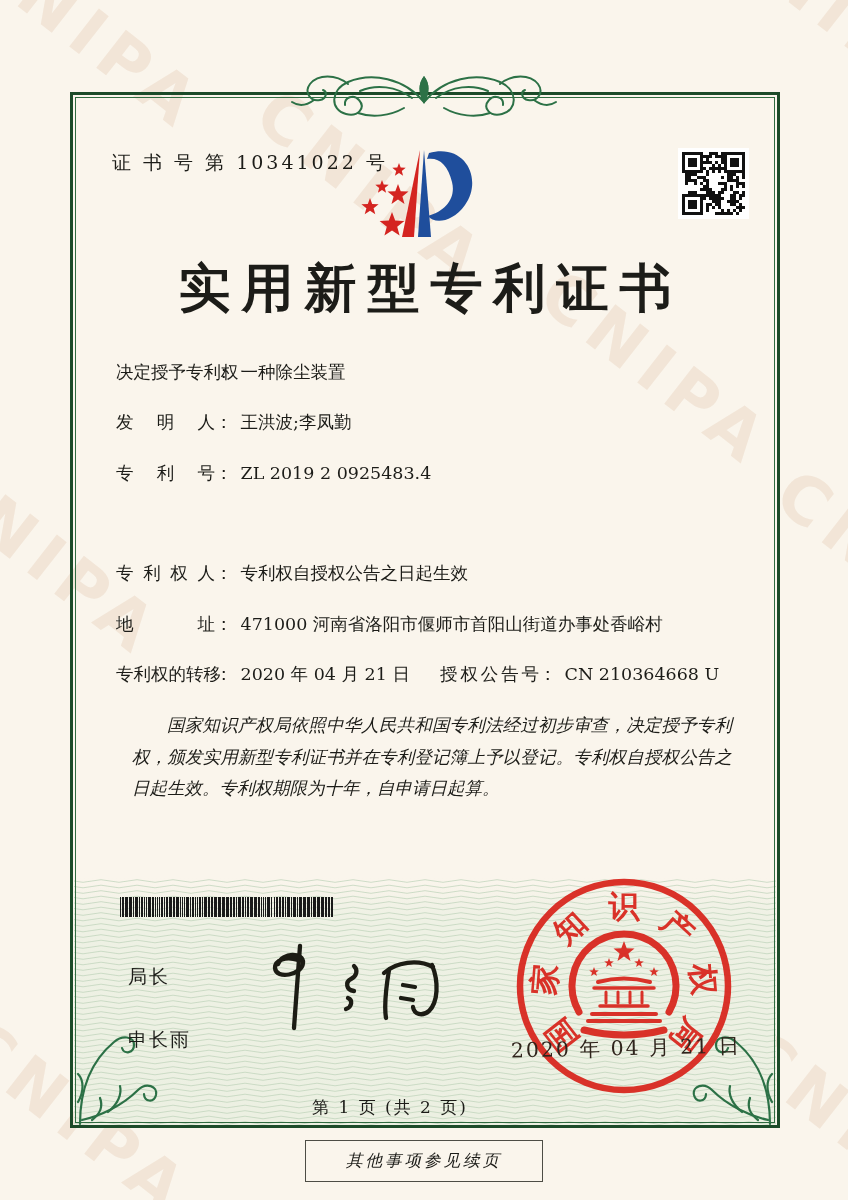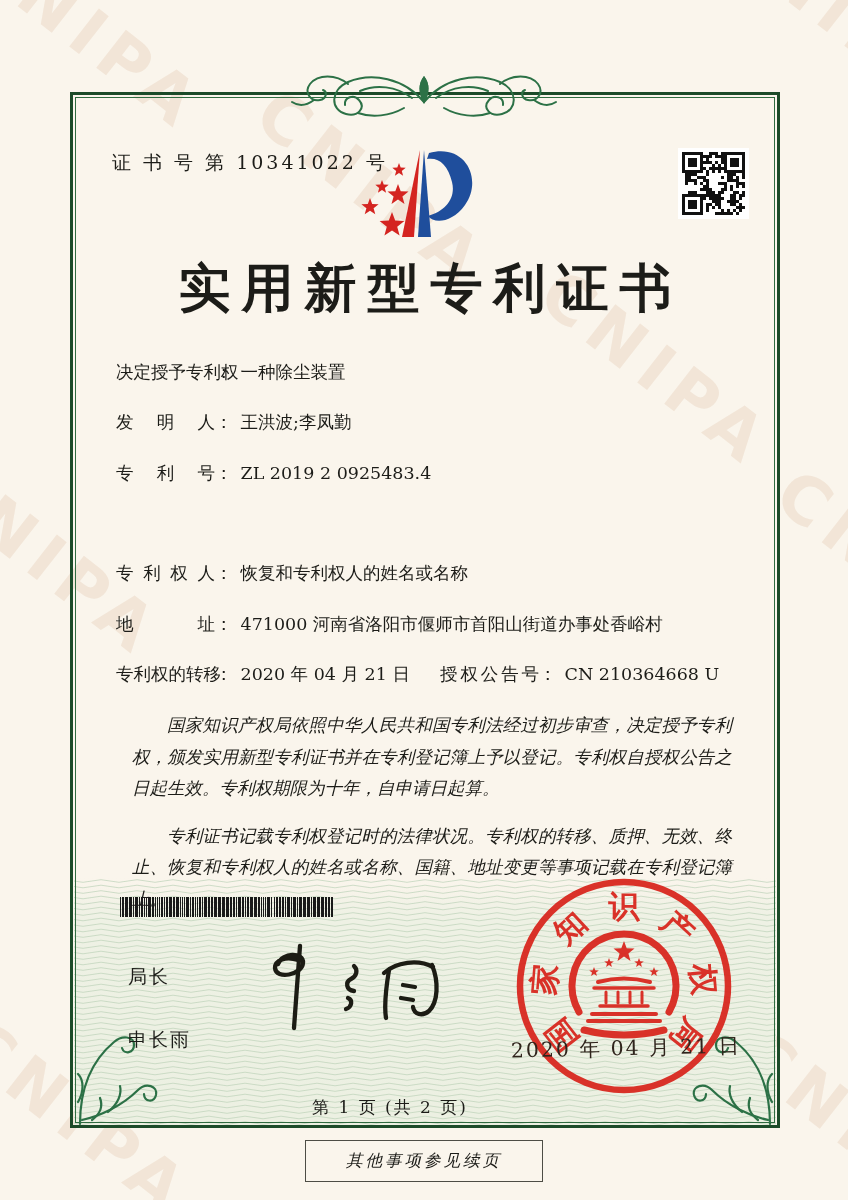--- a/index.html
+++ b/index.html
@@ -338,35 +338,34 @@
     <div class="row" style="top:360px">
       <span class="lbl">决定授予专利权</span><span class="colon">：</span><span class="val">一种除尘装置</span>
     </div>
     <div class="row" style="top:410px">
       <span class="lbl">发明人</span><span class="colon">：</span><span class="val">王洪波;李凤勤</span>
     </div>
     <div class="row" style="top:461px">
       <span class="lbl">专利号</span><span class="colon">：</span><span class="val">ZL 2019 2 0925483.4</span>
     </div>
     <div class="row" style="top:561px">
-      <span class="lbl">专利权人</span><span class="colon">：</span><span class="val">恢复和专利权人的姓名或名称</span>
+      <span class="lbl">专利权人</span><span class="colon">：</span><span class="val">专利权自授权公告之日起生效</span>
     </div>
     <div class="row" style="top:612px">
       <span class="lbl">地址</span><span class="colon">：</span><span class="val">471000 河南省洛阳市偃师市首阳山街道办事处香峪村</span>
     </div>
     <div class="row" style="top:662px">
       <span class="lbl">专利权的转移</span><span class="colon">：</span><span class="val">2020 年 04 月 21 日</span>
       <span class="pair2">
         <span class="lbl">授权公告号</span><span class="colon">：</span><span class="val">CN 210364668 U</span>
       </span>
     </div>
 
     <div class="paras">
       <p>国家知识产权局依照中华人民共和国专利法经过初步审查，决定授予专利权，颁发实用新型专利证书并在专利登记簿上予以登记。专利权自授权公告之日起生效。专利权期限为十年，自申请日起算。</p>
-      <p>专利证书记载专利权登记时的法律状况。专利权的转移、质押、无效、终止、恢复和专利权人的姓名或名称、国籍、地址变更等事项记载在专利登记簿上。</p>
     </div>
 
     <div class="barcode">
       <svg id="bars" width="218" height="20" viewBox="0 0 218 20">
           <rect x="0" y="0" width="1" height="20" fill="#1a1a1a"></rect>
           <rect x="2" y="0" width="2" height="20" fill="#1a1a1a"></rect>
           <rect x="5" y="0" width="3" height="20" fill="#1a1a1a"></rect>
           <rect x="9" y="0" width="3" height="20" fill="#1a1a1a"></rect>
           <rect x="13" y="0" width="1" height="20" fill="#1a1a1a"></rect>
           <rect x="15" y="0" width="3" height="20" fill="#1a1a1a"></rect>

